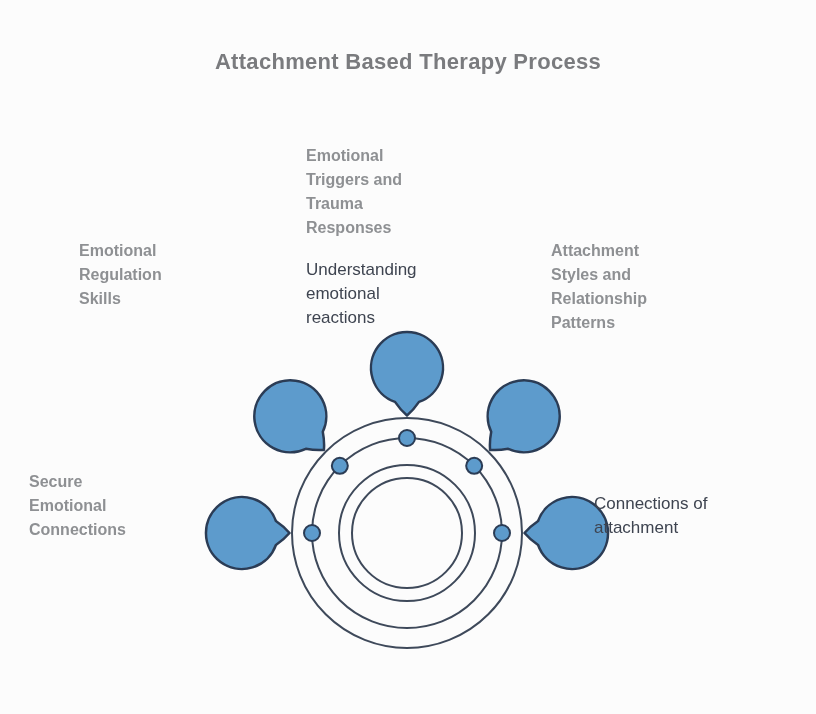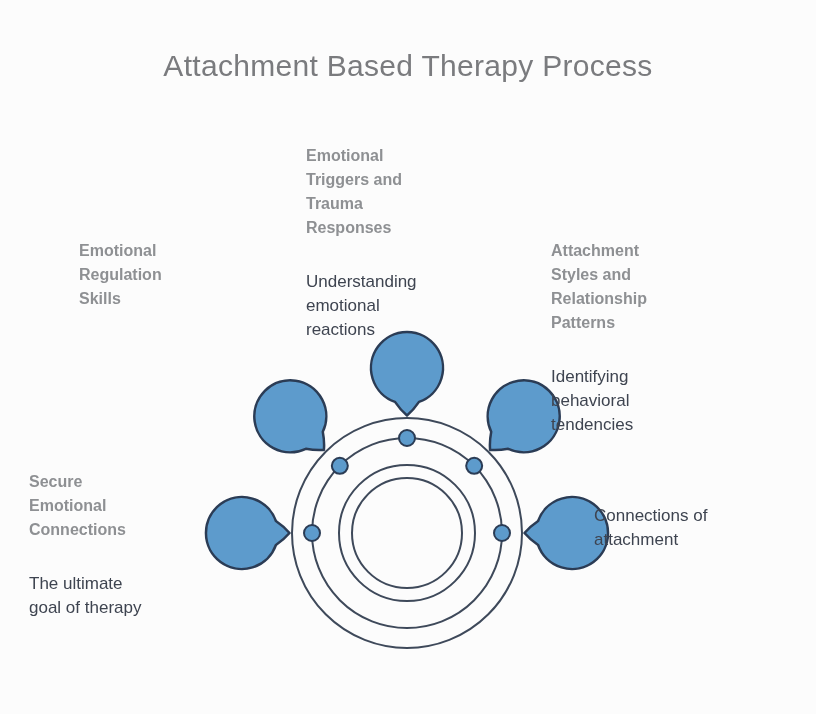--- a/index.html
+++ b/index.html
@@ -19,22 +19,22 @@
     position: relative;
     width: 816px;
     height: 714px;
   }
   .page-title {
     position: absolute;
     left: 0;
     top: 49px;
     width: 816px;
     text-align: center;
-    font-size: 30px;
-    font-weight: normal;
+    font-size: 22px;
+    font-weight: bold;
     letter-spacing: 0.3px;
     color: var(--title-color);
   }
   .diagram-svg {
     position: absolute;
     left: 0;
     top: 0;
     width: 816px;
     height: 714px;
   }
@@ -43,21 +43,20 @@
     text-align: left;
     white-space: pre-line;
   }
   .node-heading {
     font-size: 16px;
     font-weight: bold;
     line-height: 24px;
     color: var(--heading-color);
   }
   .node-body {
-    margin-top: 12px;
     font-size: 17px;
     line-height: 24px;
     color: var(--body-color);
   }
   
   .pos-top          { left: 306px; top: 126px; width: 200px; }
   .pos-upper-left   { left:  79px; top: 221px; width: 170px; }
   .pos-upper-right  { left: 551px; top: 221px; width: 190px; }
   .pos-bottom-left  { left:  29px; top: 452px; width: 180px; }
   .pos-bottom-right { left: 594px; top: 474px; width: 200px; }
@@ -106,31 +105,26 @@
     <div class="node-heading">Emotional
 Regulation
 Skills</div>
   </div>
 
   <div class="node-label pos-upper-right">
     <div class="node-heading">Attachment
 Styles and
 Relationship
 Patterns</div>
-    <div class="node-body">Identifying
-behavioral
-tendencies</div>
   </div>
 
   <div class="node-label pos-bottom-left">
     <div class="node-heading">Secure
 Emotional
 Connections</div>
-    <div class="node-body">The ultimate
-goal of therapy</div>
   </div>
 
   <div class="node-label pos-bottom-right">
     <div class="node-body">Connections of
 attachment</div>
   </div>
 
 </div>
 
 </body></html>

